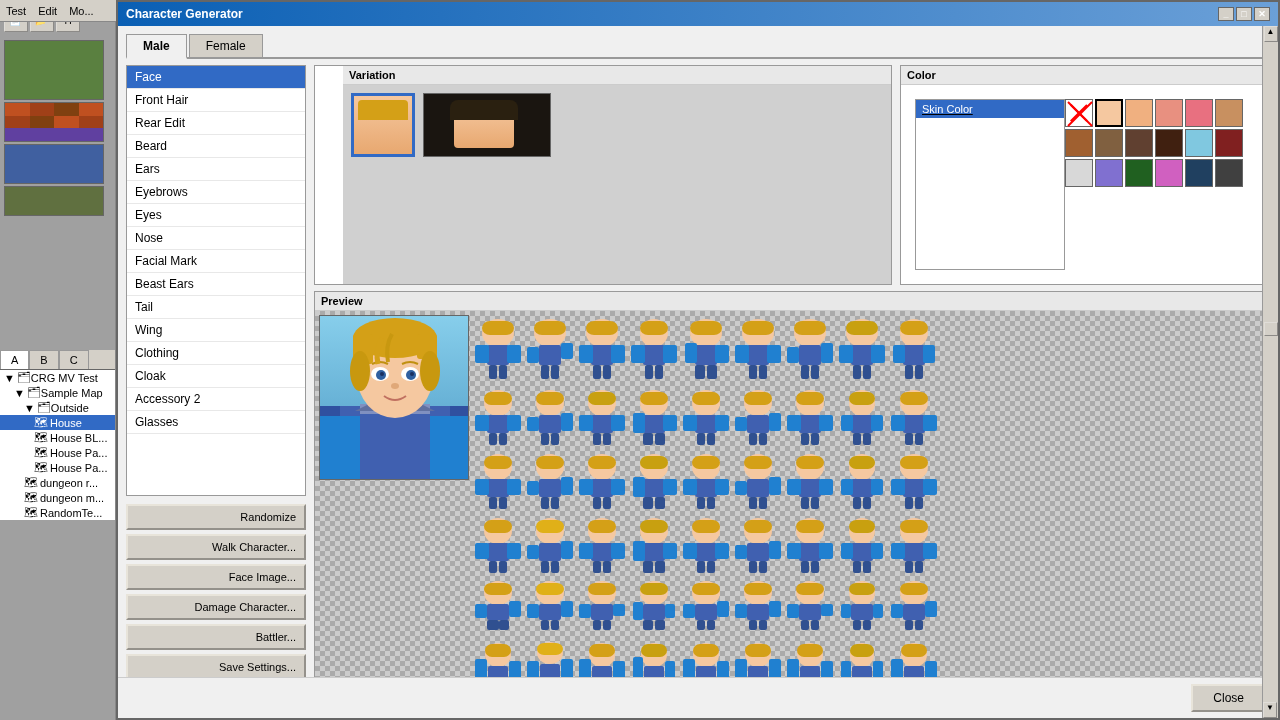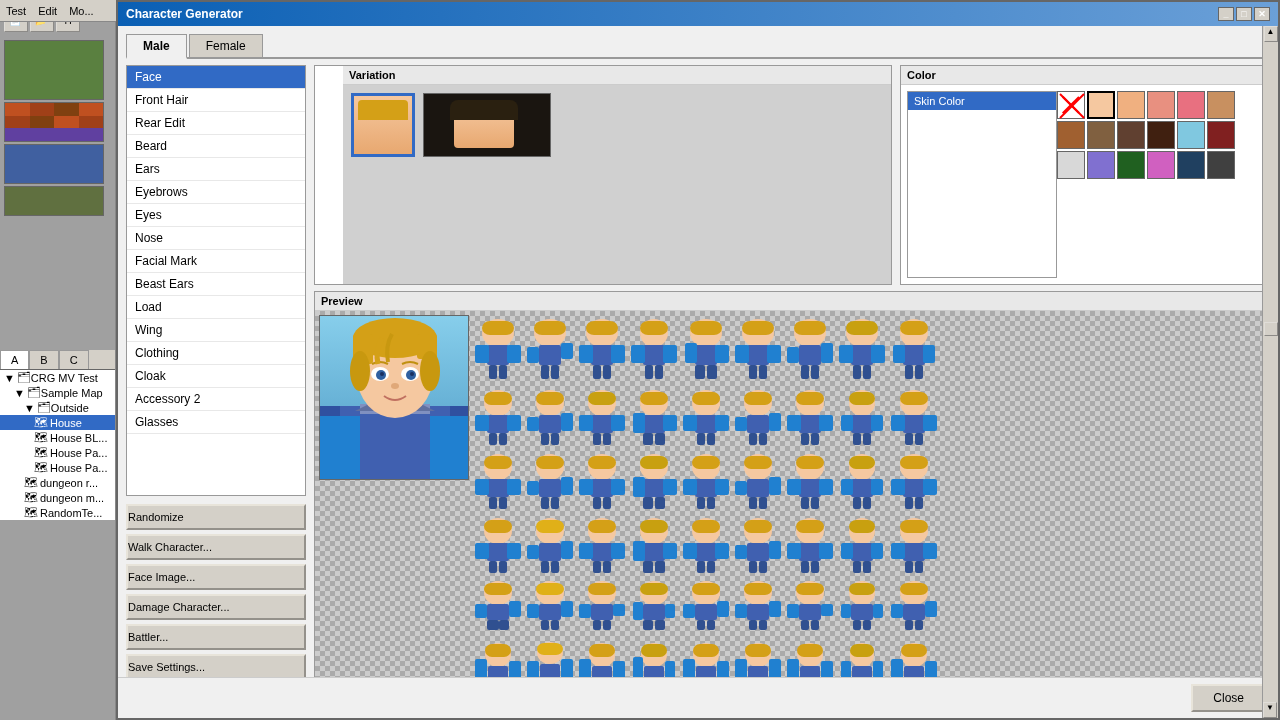--- a/index.html
+++ b/index.html
@@ -129,26 +129,26 @@
     }
     .category-item.selected { background: #316ac5; color: white; }
 
     .btn-row {
       display: flex;
       flex-direction: column;
       gap: 4px;
       margin-top: 4px;
     }
     .btn {
-      padding: 5px 0;
+      padding: 5px 8px;
       background: #d4d0c8;
       border: 2px outset #e8e4da;
       cursor: pointer;
       font-size: 11px;
-      text-align: left;
+      text-align: right;
       width: 100%;
     }
 
     
     .right-panel {
       flex: 1;
       display: flex;
       flex-direction: column;
       gap: 6px;
       overflow: hidden;
@@ -188,21 +188,22 @@
     .color-box {
       width: 370px;
       border: 1px solid #999;
       background: white;
       display: flex;
       flex-direction: column;
     }
     .color-content {
       display: flex;
       flex: 1;
-      padding: 6px;
+      padding: 14px;
+      text-decoration: underline;
     }
     .color-list {
       width: 150px;
       border: 1px solid #999;
       background: white;
       overflow-y: auto;
     }
     .color-list-item {
       padding: 3px 6px;
       cursor: pointer;
@@ -404,21 +405,21 @@
           <div class="category-item selected">Face</div>
           <div class="category-item">Front Hair</div>
           <div class="category-item">Rear Edit</div>
           <div class="category-item">Beard</div>
           <div class="category-item">Ears</div>
           <div class="category-item">Eyebrows</div>
           <div class="category-item">Eyes</div>
           <div class="category-item">Nose</div>
           <div class="category-item">Facial Mark</div>
           <div class="category-item">Beast Ears</div>
-          <div class="category-item">Load</div>
+          <div class="category-item">Tail</div>
           <div class="category-item">Wing</div>
           <div class="category-item">Clothing</div>
           <div class="category-item">Cloak</div>
           <div class="category-item">Accessory 2</div>
           <div class="category-item">Glasses</div>
         </div>
 
         <div class="btn-row">
           <button class="btn">Randomize</button>
           <button class="btn">Walk Character...</button>

